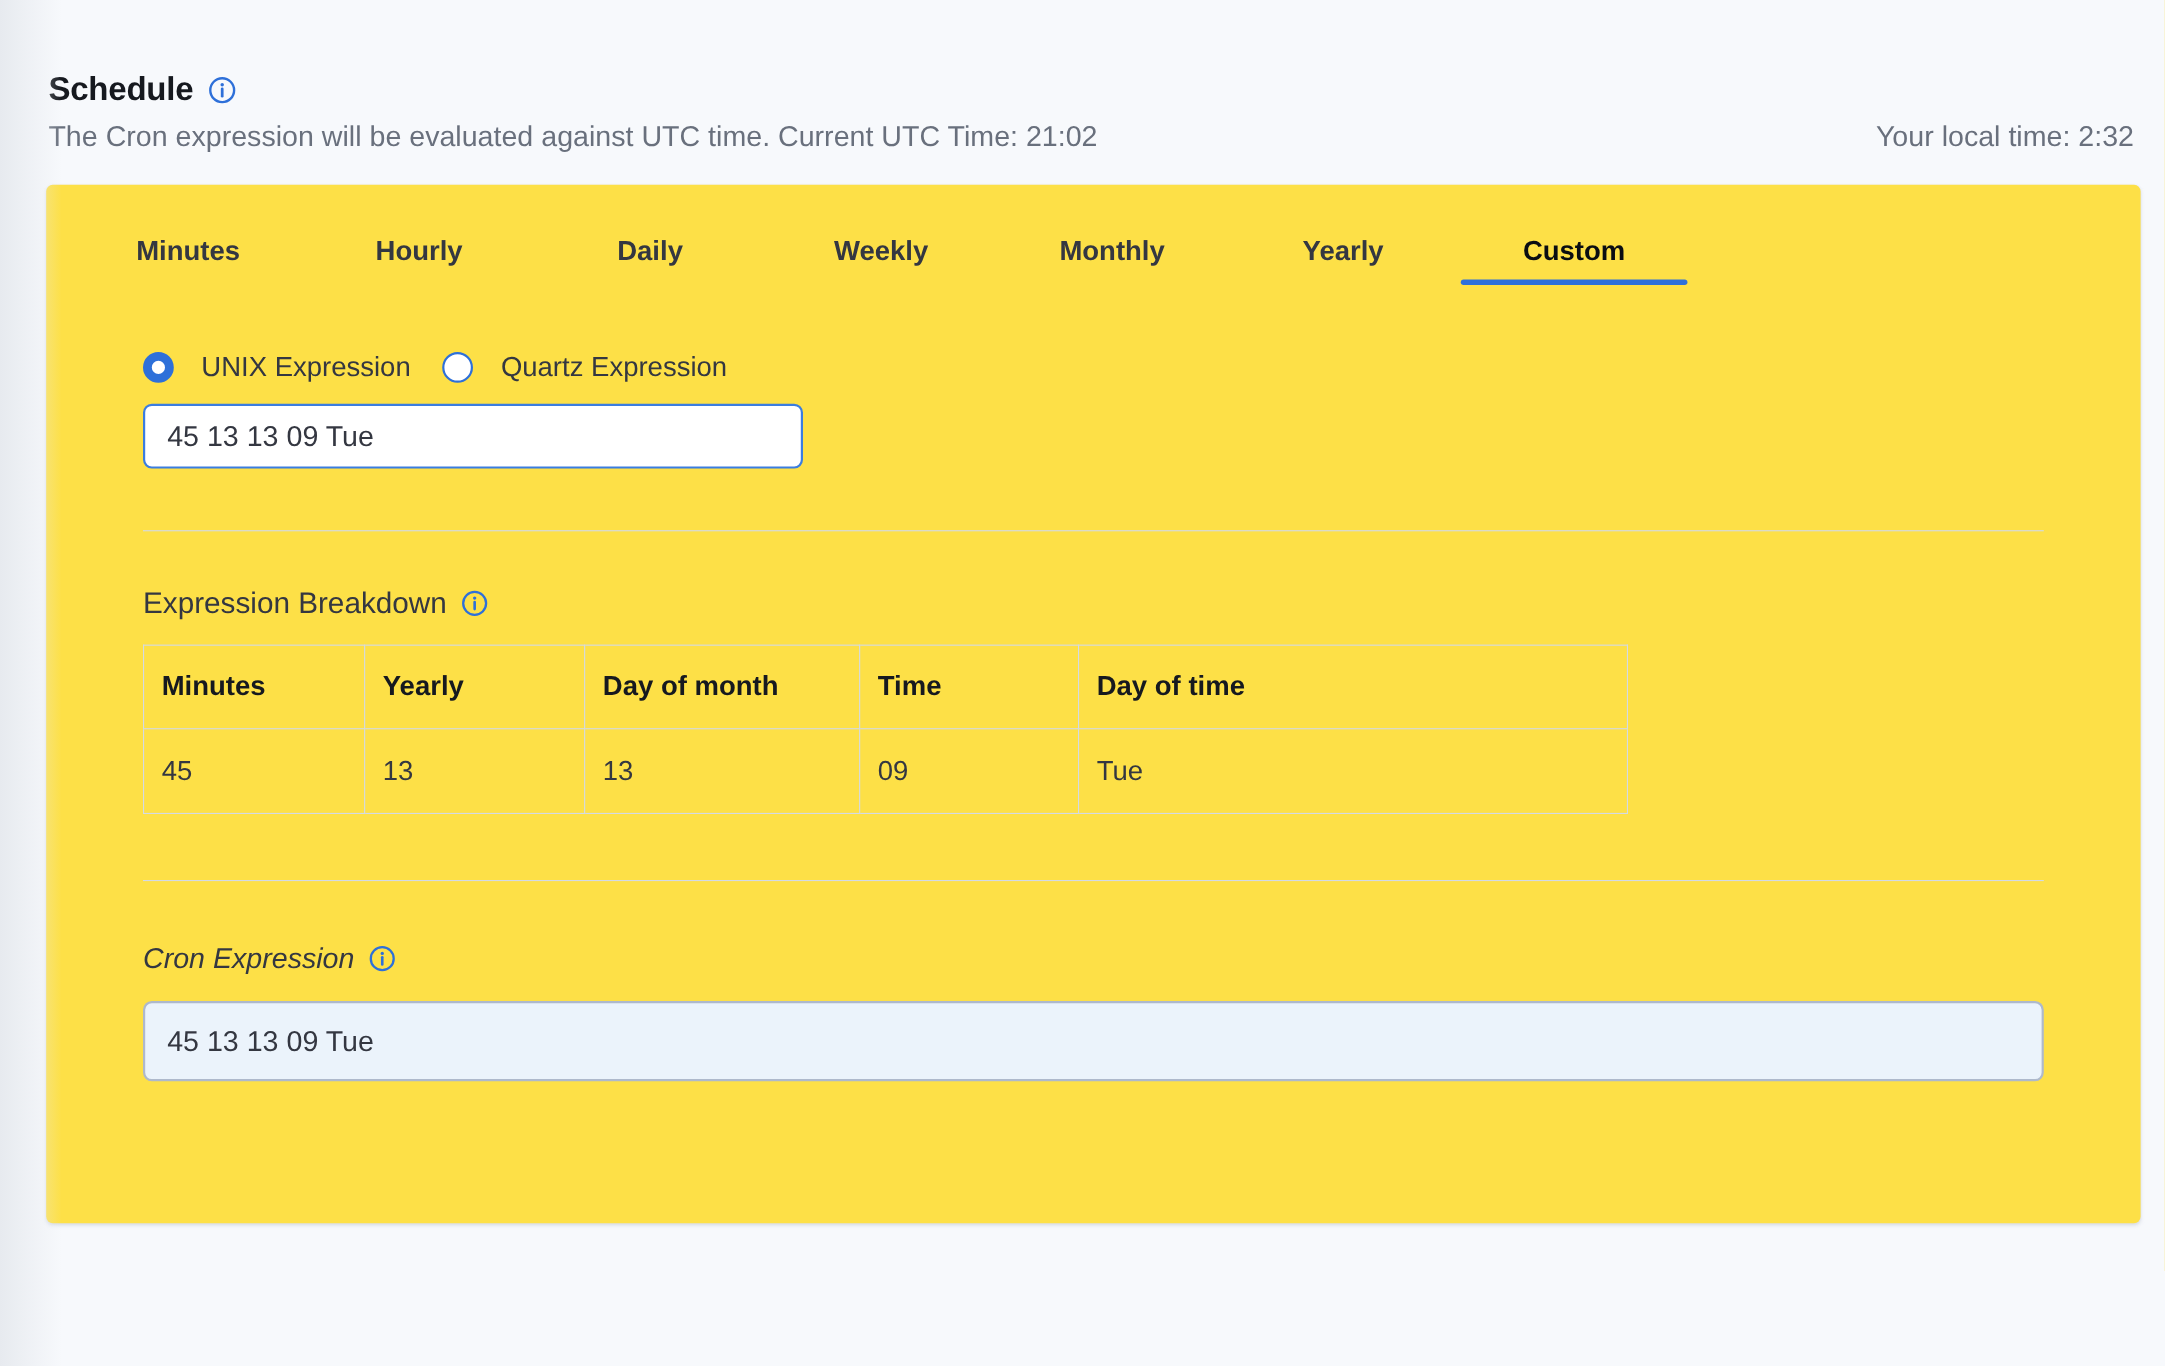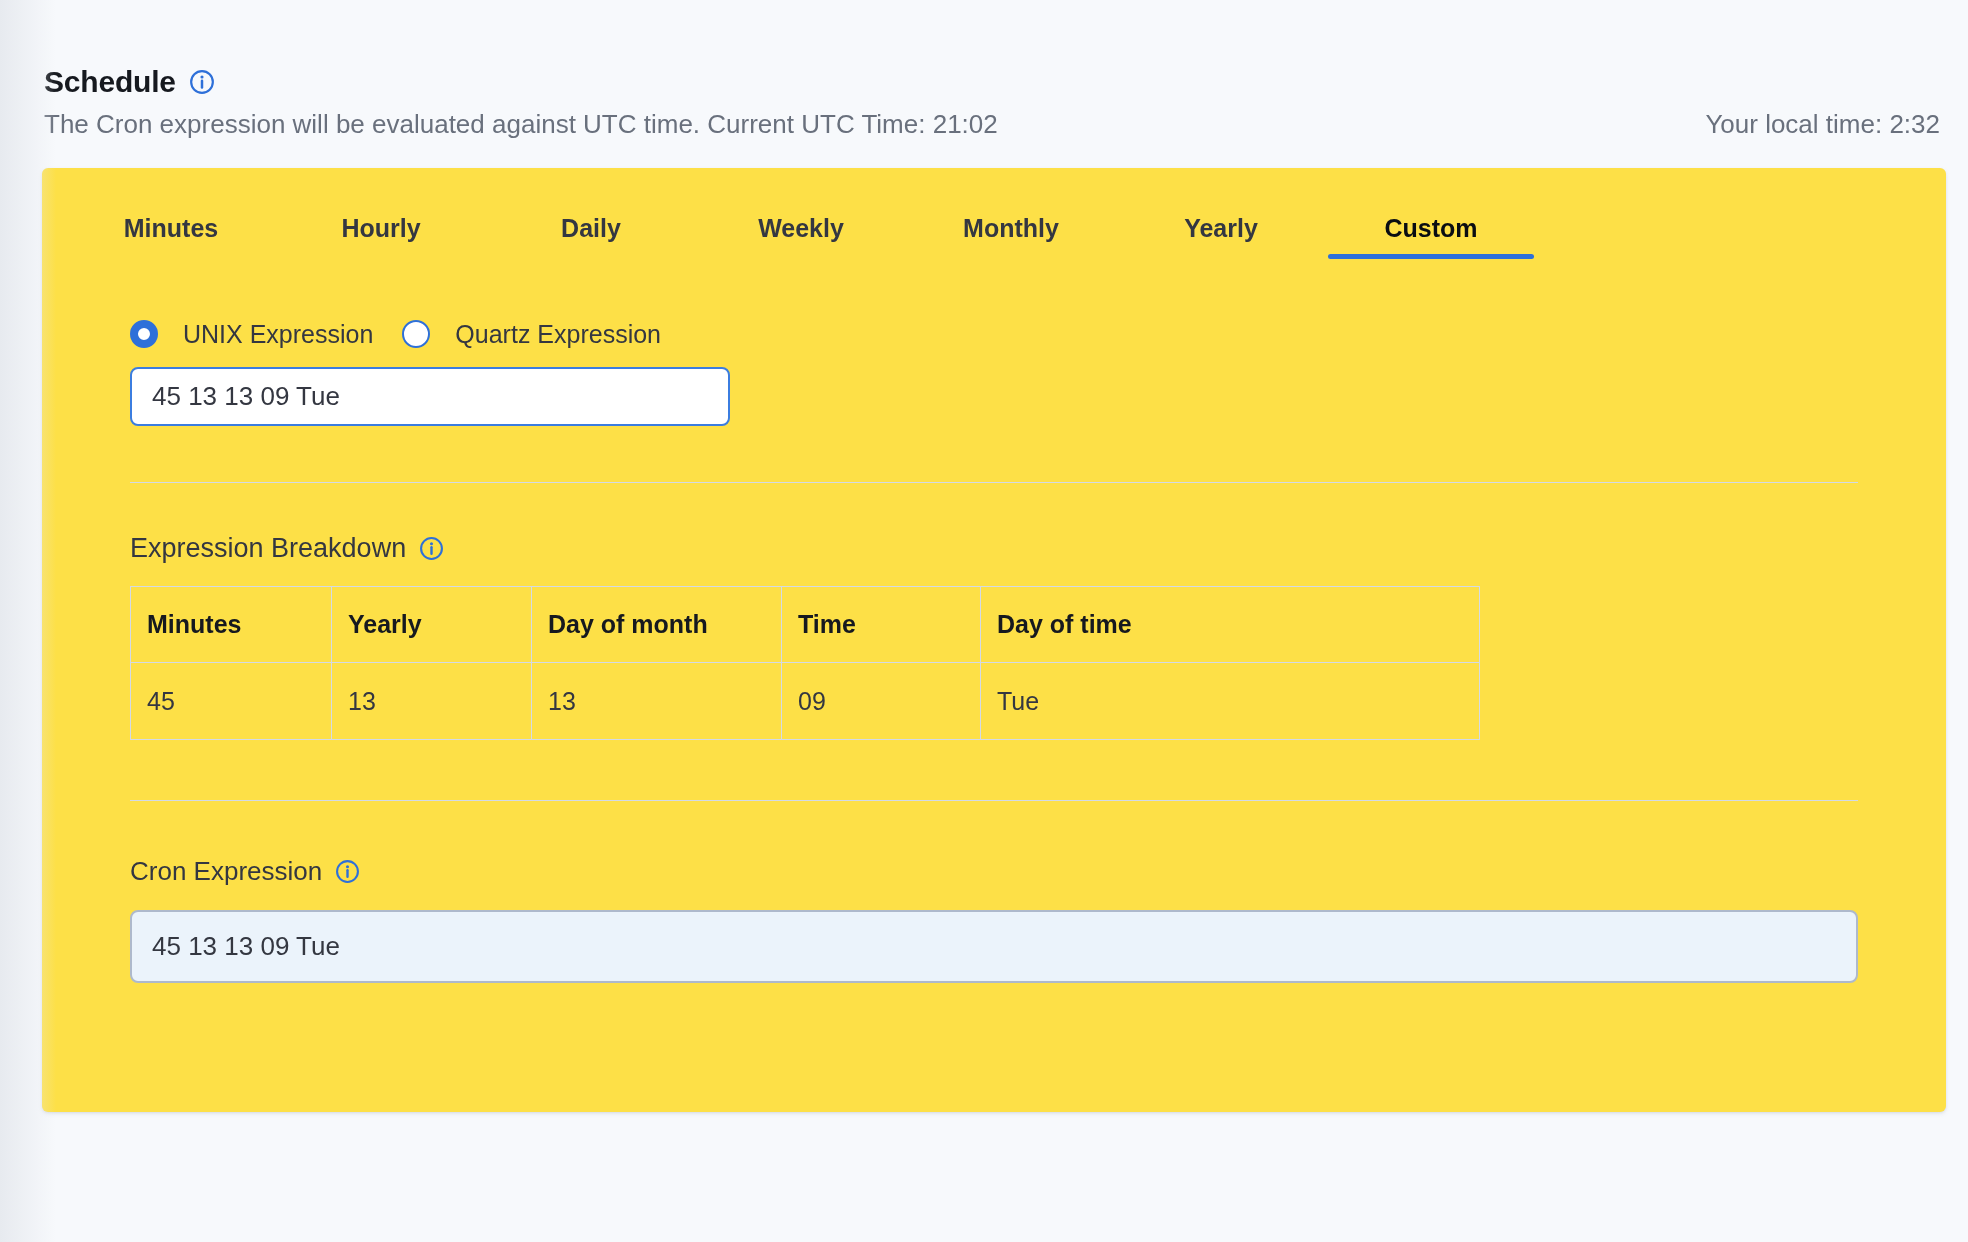--- a/index.html
+++ b/index.html
@@ -172,21 +172,21 @@
           <td>13</td>
           <td>09</td>
           <td>Tue</td>
         </tr>
       </tbody>
     </table>
 
     <hr class="divider second">
 
     <div class="section-title-row" style="margin-top:53px;">
-      <span class="section-title" style="font-size:26px;">Cron Expression</span>
+      <span class="section-title" style="font-size:26px;font-style:italic;">Cron Expression</span>
       <span class="info-icon">
         <svg width="25" height="25" viewBox="0 0 24 24" fill="none">
           <circle cx="12" cy="12" r="10" stroke="#2e70d9" stroke-width="2"></circle>
           <circle cx="12" cy="7.4" r="1.45" fill="#2e70d9"></circle>
           <path d="M12 10.8 V 17" stroke="#2e70d9" stroke-width="2.3" stroke-linecap="round"></path>
         </svg>
       </span>
     </div>
 
     <div class="cron-display">

